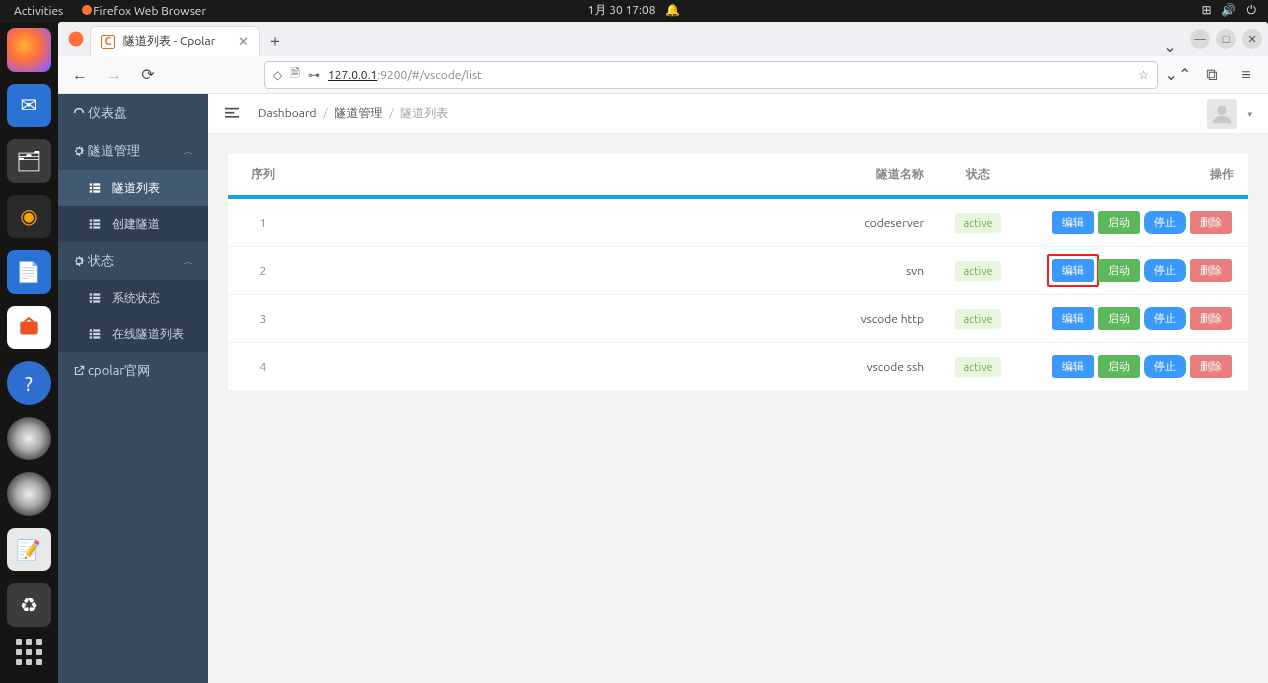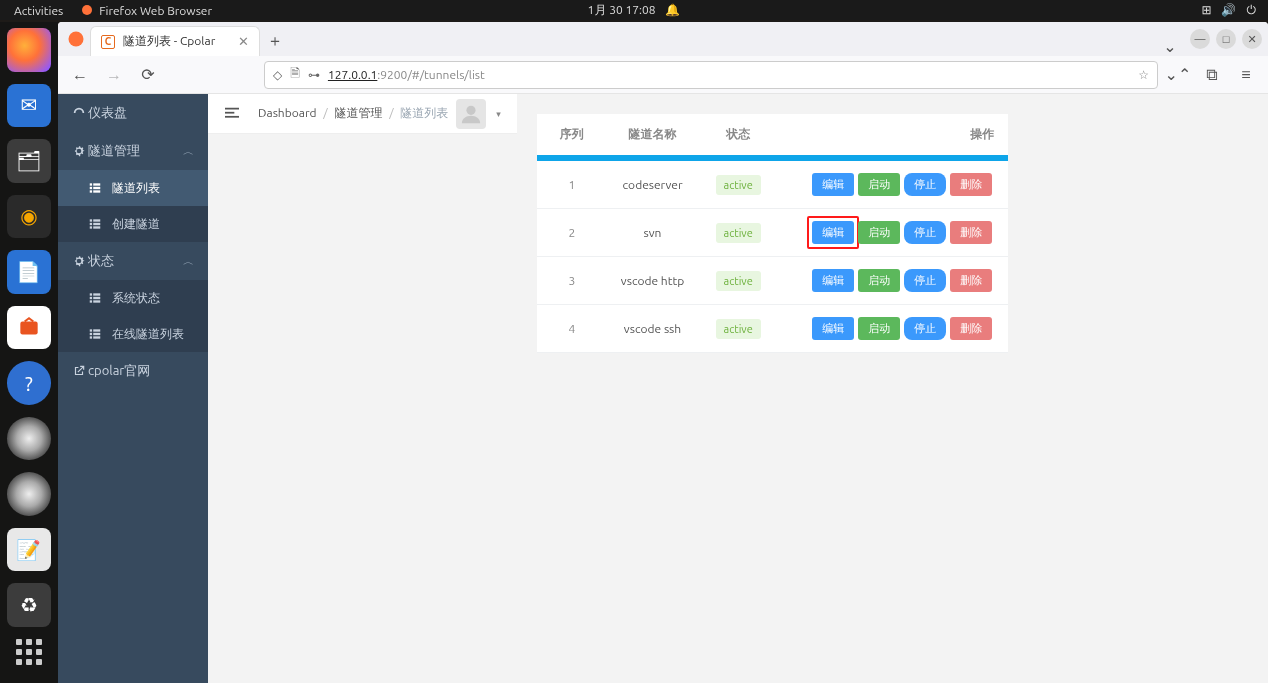--- a/index.html
+++ b/index.html
@@ -1,21 +1,21 @@
 <!DOCTYPE html>
 <html><head>
 <meta charset="utf-8">
 <style>
 * { margin: 0; padding: 0; box-sizing: border-box; font-family: Ubuntu, "Segoe UI", Arial, sans-serif; }
 html, body { width: 1268px; height: 683px; overflow: hidden; background: #1e1b18; }
 
 
 .topbar { height: 20px; background: #1a1a1a; color: #ddd; display: flex; align-items: center; font-size: 12px; position: relative; }
 .topbar .left { display: flex; align-items: center; gap: 18px; padding-left: 14px; }
-.topbar .left .ff { display: flex; align-items: center; gap: 6px; }
+.topbar .left .ff { display: flex; align-items: center; gap: 0; }
 .topbar .center { position: absolute; left: 50%; transform: translateX(-50%); display: flex; align-items: center; gap: 10px; }
 .topbar .right { margin-left: auto; display: flex; gap: 10px; padding-right: 12px; }
 .tri-icon { width:12px; height:12px; fill:#ddd; }
 
 
 .dock { position: absolute; left: 0; top: 22px; width: 58px; height: calc(683px - 22px); background: rgba(20,20,20,.85); display: flex; flex-direction: column; align-items: center; padding-top: 6px; gap: 12px; }
 .dock .app { width: 44px; height: 44px; border-radius: 8px; display: flex; align-items: center; justify-content: center; font-size: 20px; color: #fff; }
 .dock .firefox { background: radial-gradient(circle at 40% 40%, #ffb03a, #ff7139 40%, #9059ff 90%); }
 .dock .thunder { background: #2a72d4; }
 .dock .files { background: #3c3c3c; }
@@ -55,34 +55,34 @@
 
 .cpolar { flex:1; display:flex; background:#fff; overflow:hidden; }
 .sidebar { width:150px; background:#374a5e; color:#c9d3df; display:flex; flex-direction:column; font-size:13px; }
 .sidebar .item { height:38px; display:flex; align-items:center; padding:0 14px; gap:2px; cursor:pointer; position:relative; }
 .sidebar .item .chev { margin-left:auto; color:#8fa0b2; font-size:11px; }
 .sidebar .sub { height:36px; display:flex; align-items:center; padding-left:30px; gap:10px; background:#2f3e50; font-size:12px; }
 .sidebar .sub.active { background:#425a72; color:#fff; }
 .sidebar .sub.active::before { content:""; position:absolute; }
 .sidebar svg { width:14px; height:14px; fill:currentColor; }
 
-.main { flex:1; background:#f3f3f3; display:flex; flex-direction:row; }
+.main { flex:1; background:#f3f3f3; display:flex; flex-direction:column; }
 .mhead { height:40px; background:#fff; border-bottom:1px solid #eee; display:flex; align-items:center; padding:0 16px; font-size:12px; color:#777; gap:8px; }
 .mhead .toggle { margin-right:10px; color:#555; }
 .mhead .bc a { color:#555; }
 .mhead .bc .sep { color:#bbb; margin:0 4px; }
 .mhead .bc .cur { color:#9aa6b2; }
 .mhead .avatar { margin-left:auto; width:30px;height:30px; background:#e5e5e5; border-radius:4px; display:flex;align-items:center;justify-content:center; }
 .mhead .avatar svg{width:22px;height:22px;fill:#c8c8c8;}
 .mhead .avchev { font-size:9px; color:#888; margin-left:2px;}
 
 .content { padding:20px; }
 table { width:100%; border-collapse:collapse; background:#fff; font-size:12px; }
-th, td { text-align:center; padding:12px 14px; border-bottom:1px solid #eef0f2; }
-th { color:#888; font-weight:600; background:#fff; border-bottom:6px solid #0ea5e9;}
+th, td { text-align:right; padding:12px 14px; border-bottom:1px solid #eef0f2; }
+th { color:#888; font-weight:600; background:#fff; border-bottom:4px solid #0ea5e9;}
 th.c-idx, td.c-idx { width:70px; text-align:center; color:#888;}
 td.c-name { color:#555; }
 th.c-status, td.c-status { width:80px; text-align:center; }
 th.c-ops, td.c-ops { width:230px; text-align:right; }
 .badge { display:inline-block; padding:4px 8px; background:#e8f6e0; color:#6fb23f; border-radius:3px; font-size:11px;}
 .btn { display:inline-block; padding:4px 10px; border-radius:3px; color:#fff; font-size:11px; margin:0 2px; cursor:pointer; position:relative;}
 .btn.edit{background:#3b99fc;}
 .btn.start{background:#5cb85c;}
 .btn.stop{background:#3b99fc;border-radius:8px;}
 .btn.del{background:#e97d7d;}
@@ -166,21 +166,21 @@
 
   <div class="navbar">
     <div class="ib">←</div>
     <div class="ib" style="opacity:.4">→</div>
     <div class="ib">⟳</div>
     <div style="width:90px"></div>
     <div class="urlbar">
       <span class="lock">◇</span>
       <span class="lock">🗎</span>
       <span class="lock">⊶</span>
-      <span class="addr"><span class="host">127.0.0.1</span><span class="path">:9200/#/tunnels/list</span></span>
+      <span class="addr"><span class="host">127.0.0.1</span><span class="path">:9200/#/vscode/list</span></span>
       <span class="star">☆</span>
     </div>
     <div class="ib">⌄⌃</div>
     <div class="ib">⧉</div>
     <div class="ib">≡</div>
   </div>
 
   <div class="cpolar">
     <div class="sidebar">
       <div class="item">

